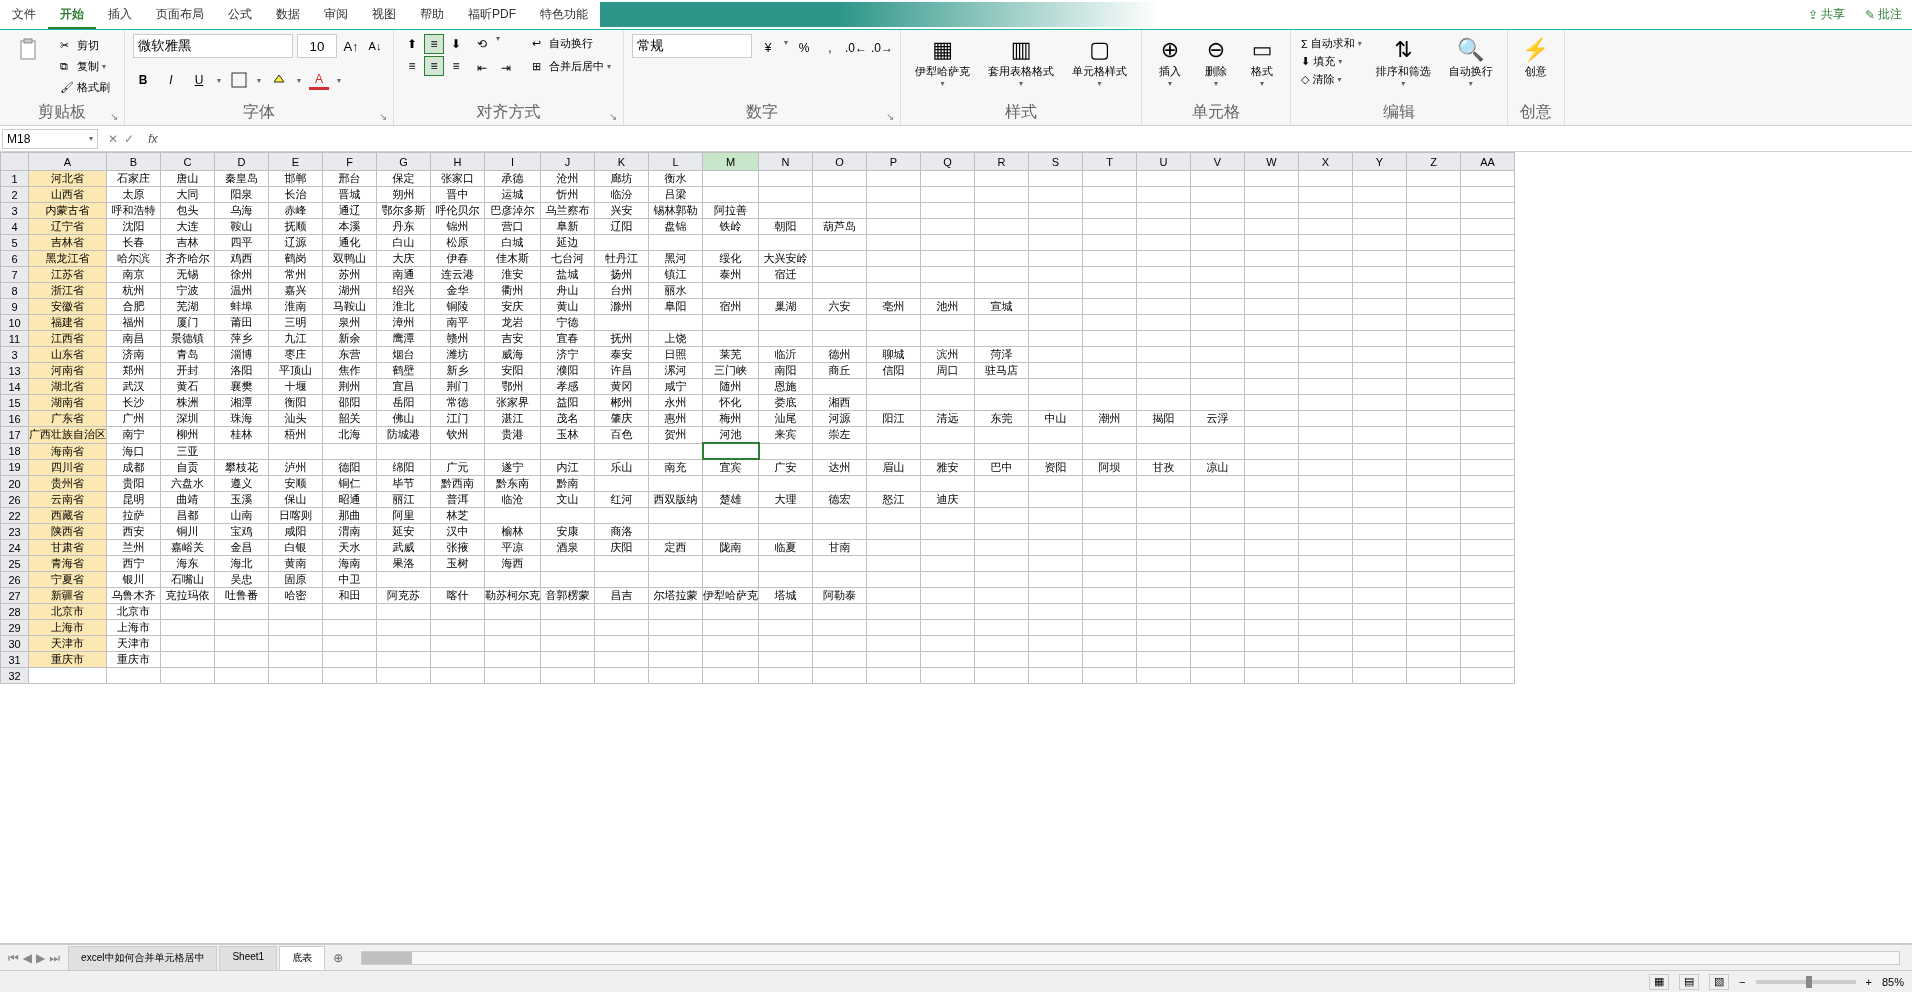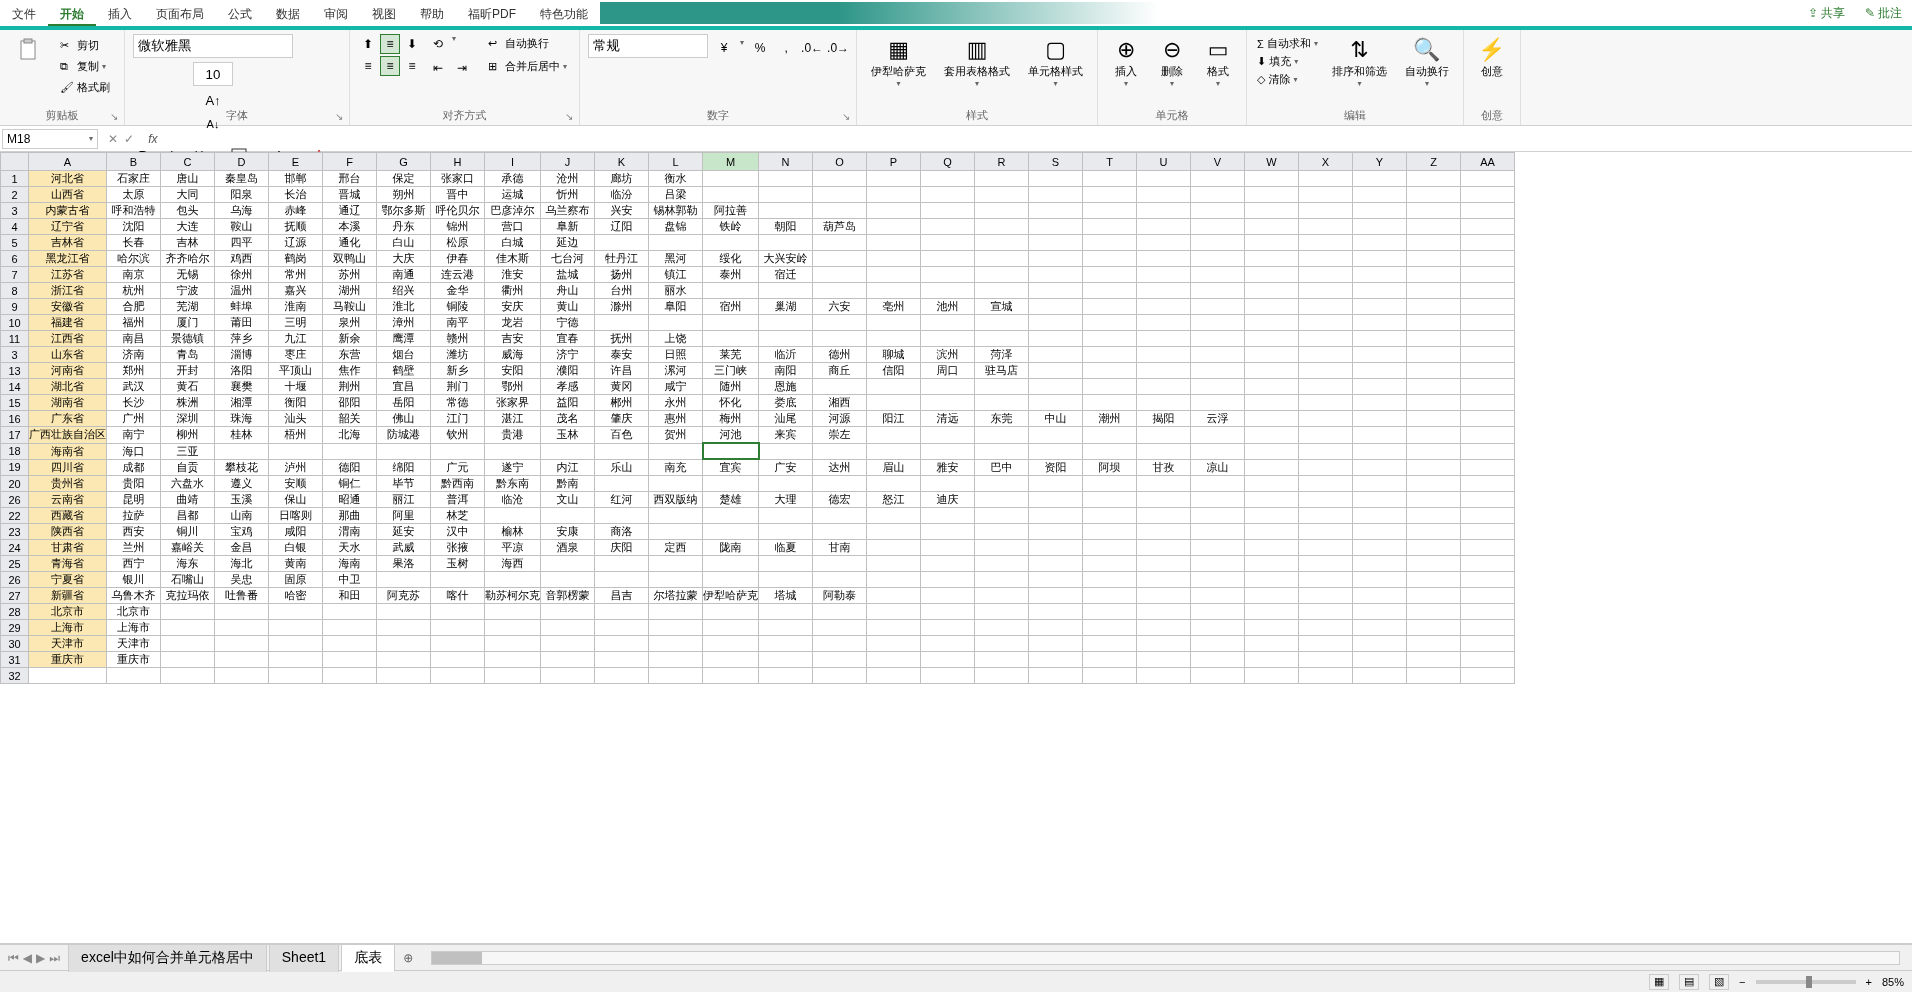--- a/index.html
+++ b/index.html
@@ -1,42 +1,42 @@
 <!DOCTYPE html>
 <html><head>
 <meta charset="utf-8">
 <style>
   * { box-sizing: border-box; margin: 0; padding: 0; }
   body { font-family: "Microsoft YaHei", sans-serif; font-size: 12px; background: #fff; overflow: hidden; }
   
   
-  .menubar { display: flex; background: #fff; border-bottom: 4px solid #14b8a6; height: 30px; align-items: stretch; }
+  .menubar { display: flex; background: #fff; border-bottom: 1px solid #14b8a6; height: 30px; align-items: stretch; }
   .menu-item { padding: 6px 12px; cursor: pointer; color: #333; }
   .menu-item.active { background: #fff; border-bottom: 2px solid #2e7d32; color: #2e7d32; font-weight: bold; }
   .menubar .spacer { flex: 1; background: linear-gradient(to right, #2e9688 30%, transparent 70%); margin: 2px 400px 2px 0; }
   .share-btn { padding: 6px 10px; color: #2e7d32; display: flex; align-items: center; gap: 3px; }
   
   
   .ribbon { display: flex; background: #f7f7f7; border-bottom: 1px solid #d0d0d0; height: 96px; }
   .ribbon-group { border-right: 1px solid #e0e0e0; padding: 4px 8px; display: flex; flex-direction: column; position: relative; }
-  .ribbon-group-label { position: absolute; bottom: 2px; left: 0; right: 0; text-align: center; font-size: 11px; color: #666; }
+  .ribbon-group-label { position: absolute; bottom: 2px; left: 0; right: 0; text-align: center; font-size: 16px; color: #666; }
   .ribbon-group-body { flex: 1; display: flex; align-items: flex-start; gap: 6px; }
   .group-corner { position: absolute; right: 2px; bottom: 2px; width: 12px; height: 12px; font-size: 10px; color: #888; }
   
   .paste-block { display: flex; flex-direction: column; align-items: center; justify-content: center; padding: 2px 6px; }
   .big-icon { width: 28px; height: 28px; display: flex; align-items: center; justify-content: center; font-size: 20px; }
   .big-icon svg { width: 24px; height: 24px; }
   
   .small-btns { display: flex; flex-direction: column; gap: 2px; padding: 2px; }
   .small-btn { display: flex; align-items: center; gap: 3px; padding: 2px 4px; font-size: 11px; cursor: pointer; }
   .small-btn svg, .small-btn .ico { width: 14px; height: 14px; }
   
   .font-select { width: 160px; height: 24px; border: 1px solid #ccc; background: #fff; padding: 0 4px; }
   .size-select { width: 40px; height: 24px; border: 1px solid #ccc; background: #fff; padding: 0 4px; text-align: center; }
-  .font-row { display: flex; align-items: center; gap: 4px; margin-bottom: 6px; flex-direction: column; }
+  .font-row { display: flex; align-items: center; gap: 4px; margin-bottom: 6px; }
   .font-btns { display: flex; align-items: center; gap: 8px; }
   .fb { width: 20px; height: 20px; display: flex; align-items: center; justify-content: center; cursor: pointer; }
   .dd { font-size: 8px; color: #666; }
   
   .align-grid { display: grid; grid-template-columns: repeat(3, 20px); gap: 2px; }
   .align-btn { width: 20px; height: 20px; display: flex; align-items: center; justify-content: center; cursor: pointer; }
   .align-btn.active { background: #d4e6d4; border: 1px solid #2e7d32; }
   
   .number-select { width: 120px; height: 24px; border: 1px solid #ccc; background: #fff; padding: 0 4px; }
   .num-btns { display: flex; gap: 6px; margin-top: 4px; }
@@ -64,21 +64,21 @@
   .grid td { height: 16px; width: 54px; }
   .grid thead th:first-child { left: 0; z-index: 3; }
   .grid td.provcol { background: #fce8b2; }
   .grid thead th.selcol { background: #c8e6c9; }
   .grid tbody tr.selrow td.selcell { border: 2px solid #2e7d32; }
   .corner { background: #e8eaed; }
   
   
   .sheet-tabs { display: flex; align-items: center; height: 26px; background: #f0f0f0; border-top: 1px solid #ccc; }
   .tab-btns { display: flex; gap: 4px; padding: 0 8px; color: #888; }
-  .tab { padding: 4px 12px; border: 1px solid #ccc; border-bottom: none; background: #e0e0e0; margin-right: 2px; cursor: pointer; font-size: 14px; }
+  .tab { padding: 4px 12px; border: 1px solid #ccc; border-bottom: none; background: #e0e0e0; margin-right: 2px; cursor: pointer; font-size: 10px; }
   .tab.active { background: #fff; border-bottom: 1px solid #fff; }
   .tab-add { padding: 2px 6px; color: #666; cursor: pointer; }
   .hscroll-placeholder { flex: 1; margin: 0 12px; border: 1px solid #ccc; height: 14px; background: #f7f7f7; position: relative; }
   .hscroll-thumb { position: absolute; left: 0; width: 50px; top: 0; bottom: 0; background: #c0c0c0; }
   
   
   .status-bar { display: flex; align-items: center; justify-content: flex-end; height: 22px; background: #f0f0f0; border-top: 1px solid #ccc; padding: 0 8px; gap: 10px; font-size: 11px; }
   .view-btn { width: 20px; height: 16px; border: 1px solid #ccc; cursor: pointer; display: flex; align-items: center; justify-content: center; }
   .zoom-slider { width: 100px; height: 4px; background: #ccc; position: relative; }
   .zoom-thumb { position: absolute; left: 50%; top: -4px; width: 6px; height: 12px; background: #888; }

